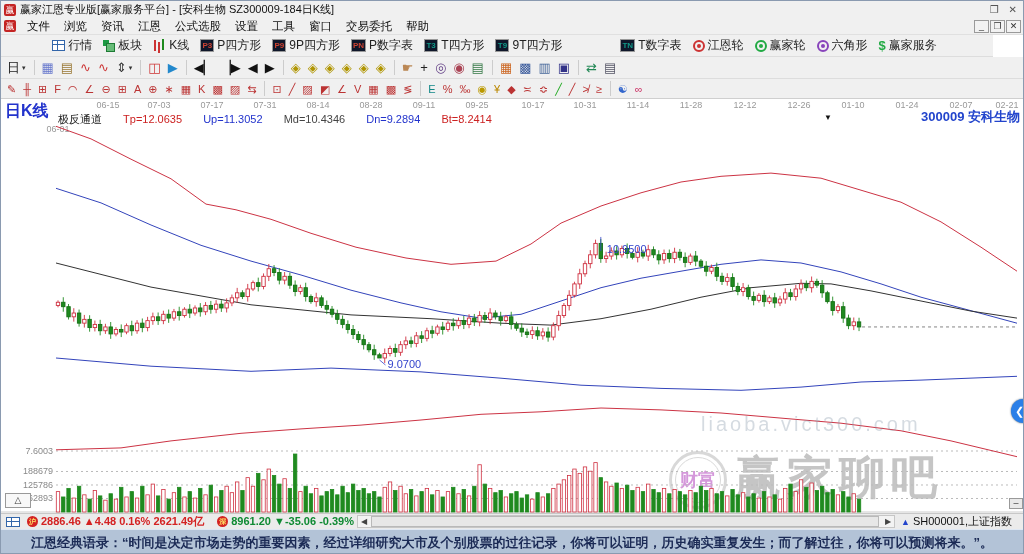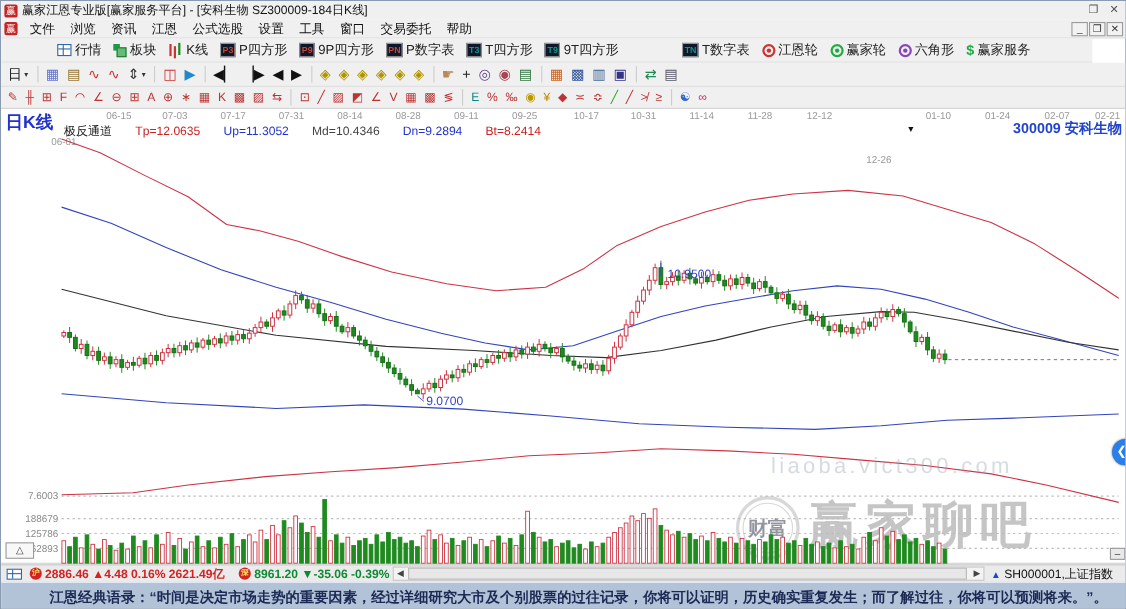--- a/index.html
+++ b/index.html
@@ -51,21 +51,21 @@
   .dates{position:absolute;left:0;top:1px;width:1024px;height:11px;}
   .dates span{position:absolute;width:36px;text-align:center;font-size:9px;color:#999;}
   .indic{position:absolute;left:57px;top:13px;font-size:11px;white-space:nowrap;}
   .indic span{margin-right:18px;}
   .stock-id{position:absolute;right:5px;top:9px;color:#2244cc;font-size:13px;font-weight:bold;}
   .marker-down{position:absolute;left:823px;top:14px;font-size:8px;color:#111;}
   svg#plot{position:absolute;left:0;top:0;}
   
   .wm1{position:absolute;left:690px;top:326px;font-size:21px;color:#9a9a9a;opacity:.65;letter-spacing:2px;}
   .wmlogo{position:absolute;left:668px;top:352px;width:58px;height:58px;border:3px solid #aaa;border-radius:50%;
-          opacity:.45;color:#0f172a;display:flex;align-items:center;justify-content:center;font-size:18px;font-weight:bold;font-family:Liberation Serif, serif;}
+          opacity:.45;color:#a21caf;display:flex;align-items:center;justify-content:center;font-size:18px;font-weight:bold;font-family:Liberation Serif, serif;}
   .wmlogo:before{content:"";position:absolute;inset:3px;border:1px solid #aaa;border-radius:50%;}
   .wm2{position:absolute;left:734px;top:348px;font-size:46px;font-weight:bold;color:#8d8d8d;opacity:.5;letter-spacing:6px;}
   .wm3{position:absolute;left:700px;top:412px;font-size:20px;color:#8899aa;opacity:.35;z-index:40;letter-spacing:3px;}
   .pane-toggle{position:absolute;left:4px;top:394px;width:26px;height:15px;background:#f8f8f8;border:1px solid #999;
        font-size:9px;line-height:13px;text-align:center;color:#333;}
   .mini-minus{position:absolute;left:1008px;top:399px;width:14px;height:11px;background:#e9e9e9;border:1px solid #999;
        font-size:9px;line-height:8px;text-align:center;color:#333;}
   .side-btn{position:absolute;left:1010px;top:300px;width:24px;height:24px;border-radius:50%;background:#2a7fe8;
        color:#fff;font-size:11px;line-height:24px;text-align:left;padding-left:4px;box-shadow:0 0 2px #456;}
   
@@ -79,21 +79,21 @@
   .sh-red{color:#d42222;margin-right:10px;white-space:nowrap;}
   .sz-green{color:#0f8a33;white-space:nowrap;}
   .scrollbar{position:absolute;left:356px;top:514px;width:538px;height:13px;background:#f3f3f3;border:1px solid #c6c6c6;}
   .sb-arrow{position:absolute;top:0;width:12px;height:11px;font-size:8px;line-height:11px;text-align:center;color:#444;}
   .sb-thumb{position:absolute;left:13px;top:0;width:508px;height:11px;background:#e7e7e7;border:1px solid #b9b9b9;}
   .idx-cell{position:absolute;left:900px;top:513px;width:124px;height:15px;font-size:11px;color:#111;
        display:flex;align-items:center;gap:3px;}
   .idx-ico{color:#2244cc;font-size:9px;}
   
   .quotebar{position:absolute;left:0;top:528px;width:1024px;height:26px;background:#b3c3d7;
-       border-top:1px solid #dfe8f4;display:flex;align-items:center;padding-left:44px;
+       border-top:1px solid #dfe8f4;display:flex;align-items:center;padding-left:30px;
        font-size:13px;font-weight:bold;color:#1b2a55;}
 </style>
 </head>
 <body>
 
 <div id="win">
 
   <div class="titlebar">
     <span class="applogo">赢</span>
     <span>赢家江恩专业版[赢家服务平台] - [安科生物  SZ300009-184日K线]</span>
@@ -273,21 +273,21 @@
         <span style="left: 246px;">07-31</span>
         <span style="left: 299px;">08-14</span>
         <span style="left: 352px;">08-28</span>
         <span style="left: 405px;">09-11</span>
         <span style="left: 458px;">09-25</span>
         <span style="left: 514px;">10-17</span>
         <span style="left: 566px;">10-31</span>
         <span style="left: 619px;">11-14</span>
         <span style="left: 672px;">11-28</span>
         <span style="left: 726px;">12-12</span>
-        <span style="left: 780px; margin-top: 40px;">12-26</span>
+        <span style="left: 780px;">12-26</span>
         <span style="left: 834px;">01-10</span>
         <span style="left: 888px;">01-24</span>
         <span style="left: 942px;">02-07</span>
         <span style="left: 988px;">02-21</span>
       </div>
     <div class="indic">
       <span style="color:#222;">极反通道</span>
       <span style="color:#cc2222;">Tp=12.0635</span>
       <span style="color:#2233cc;">Up=11.3052</span>
       <span style="color:#444;">Md=10.4346</span>

